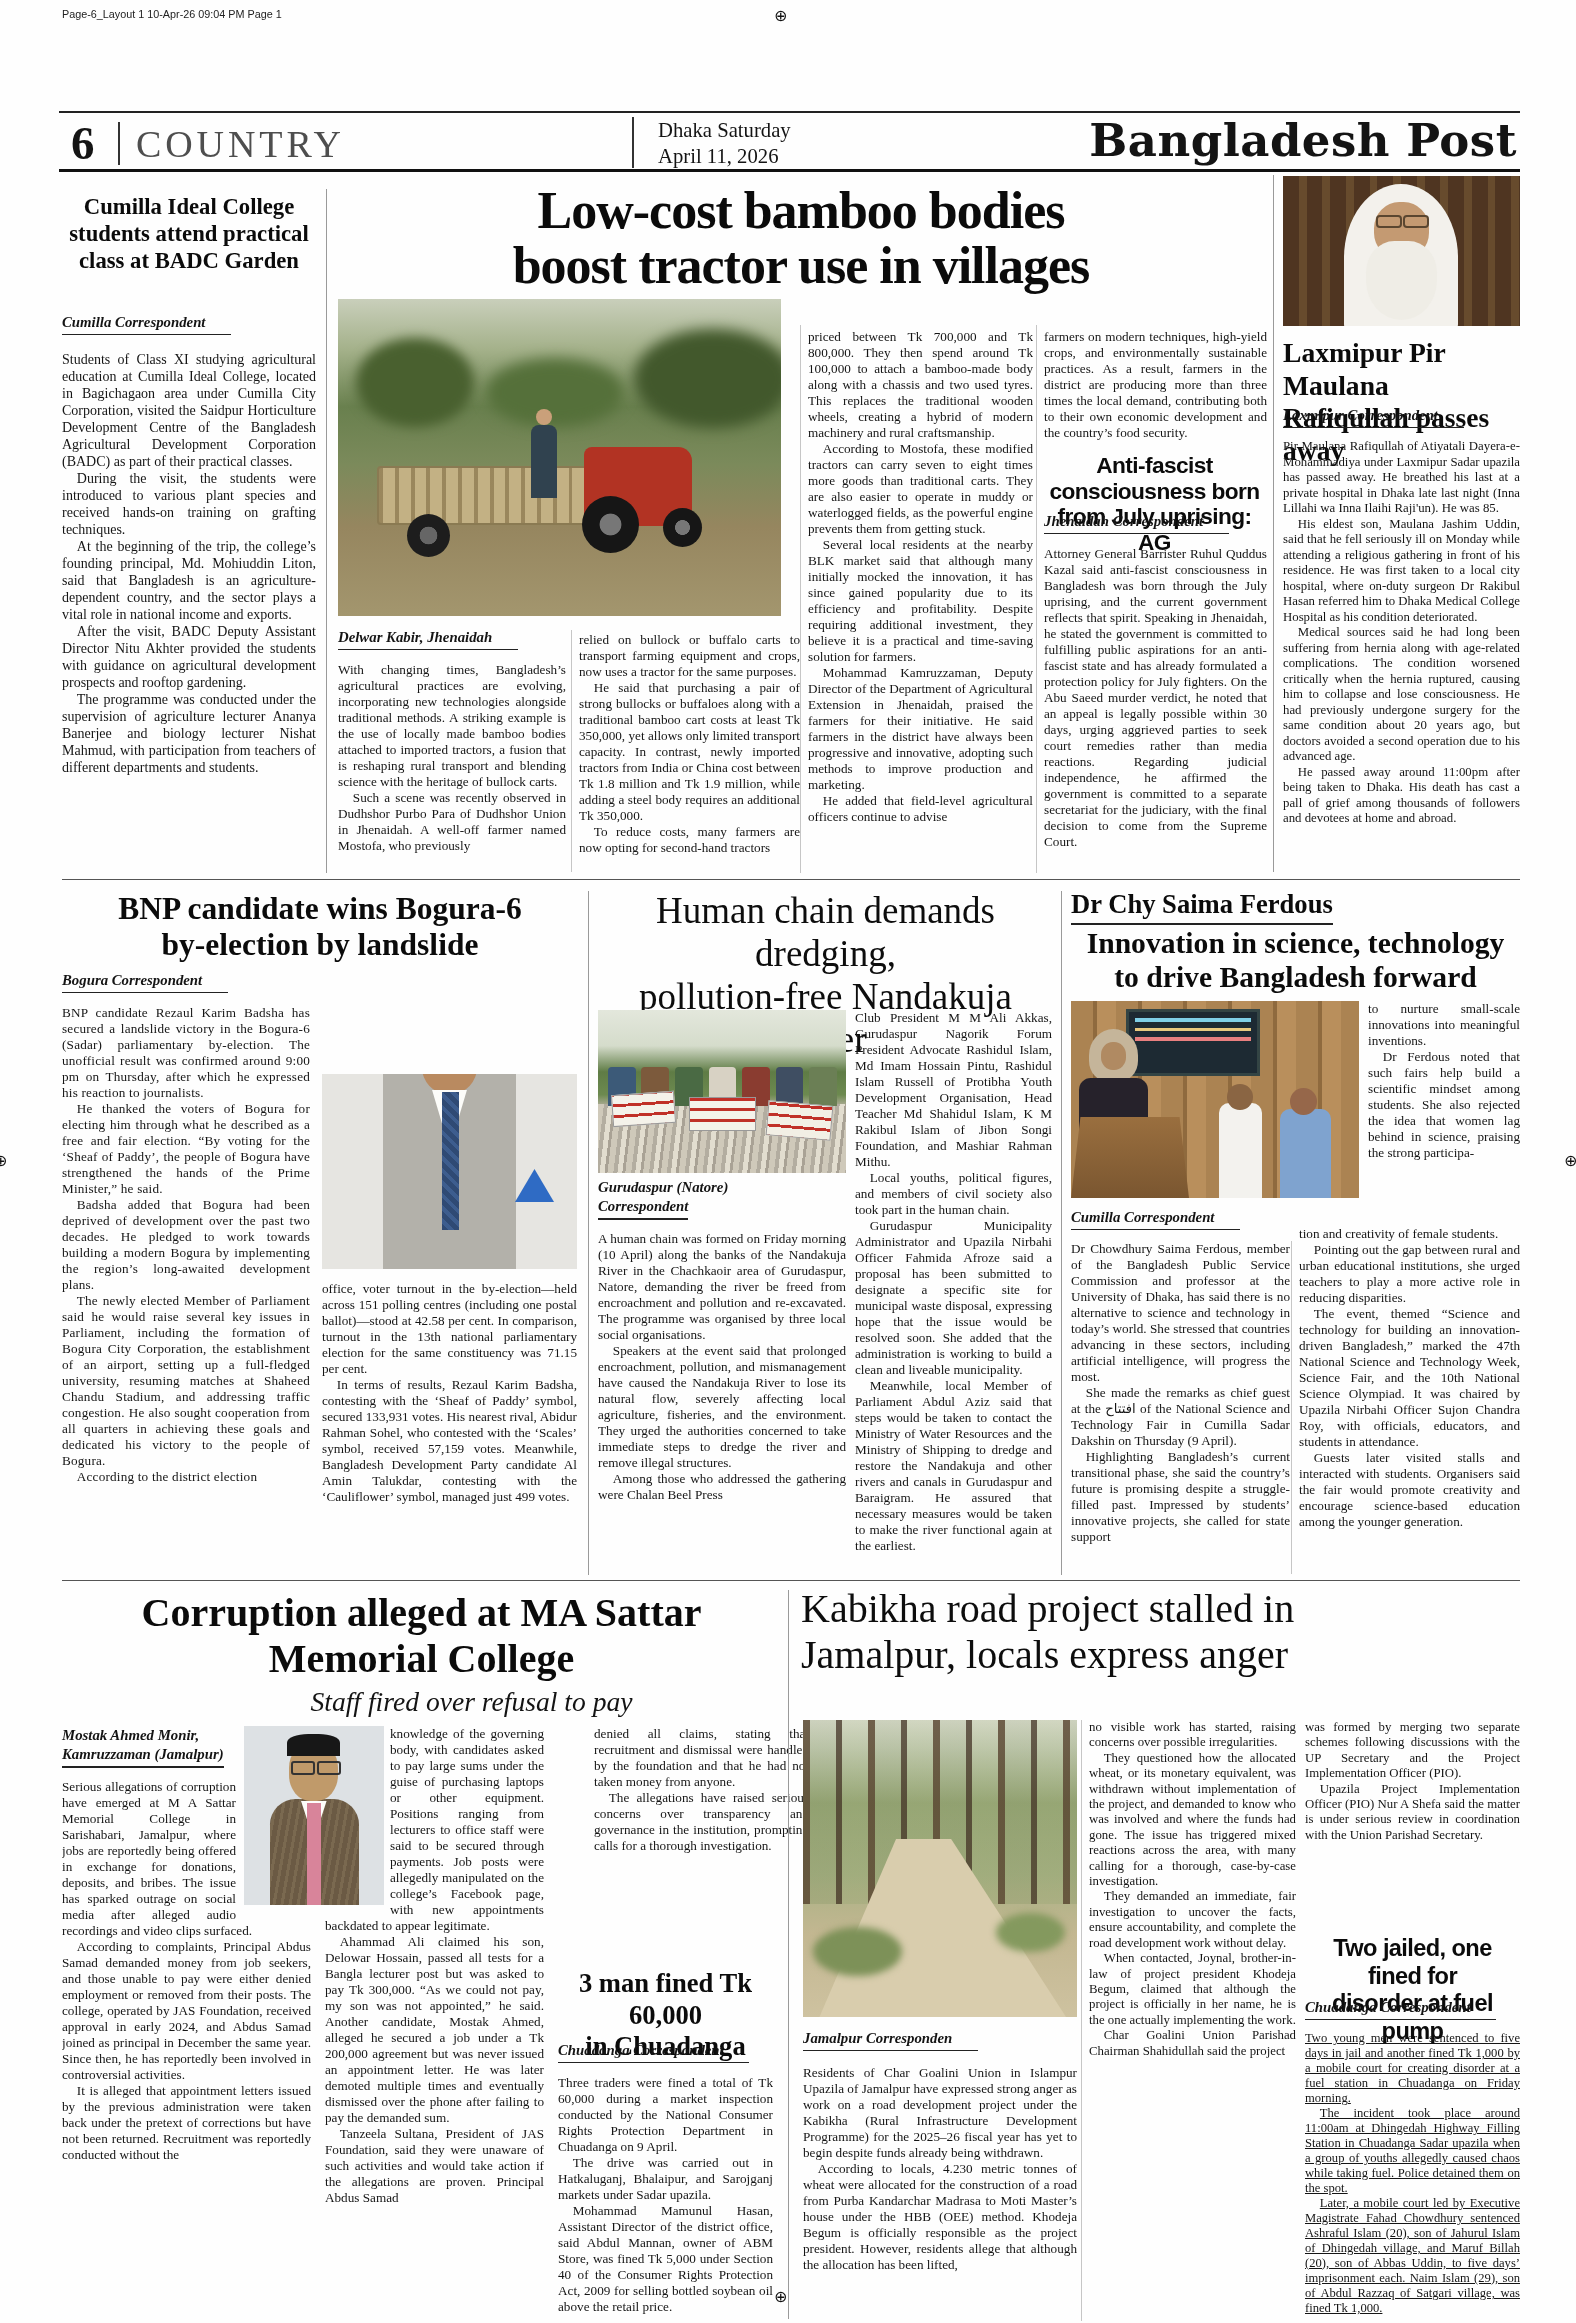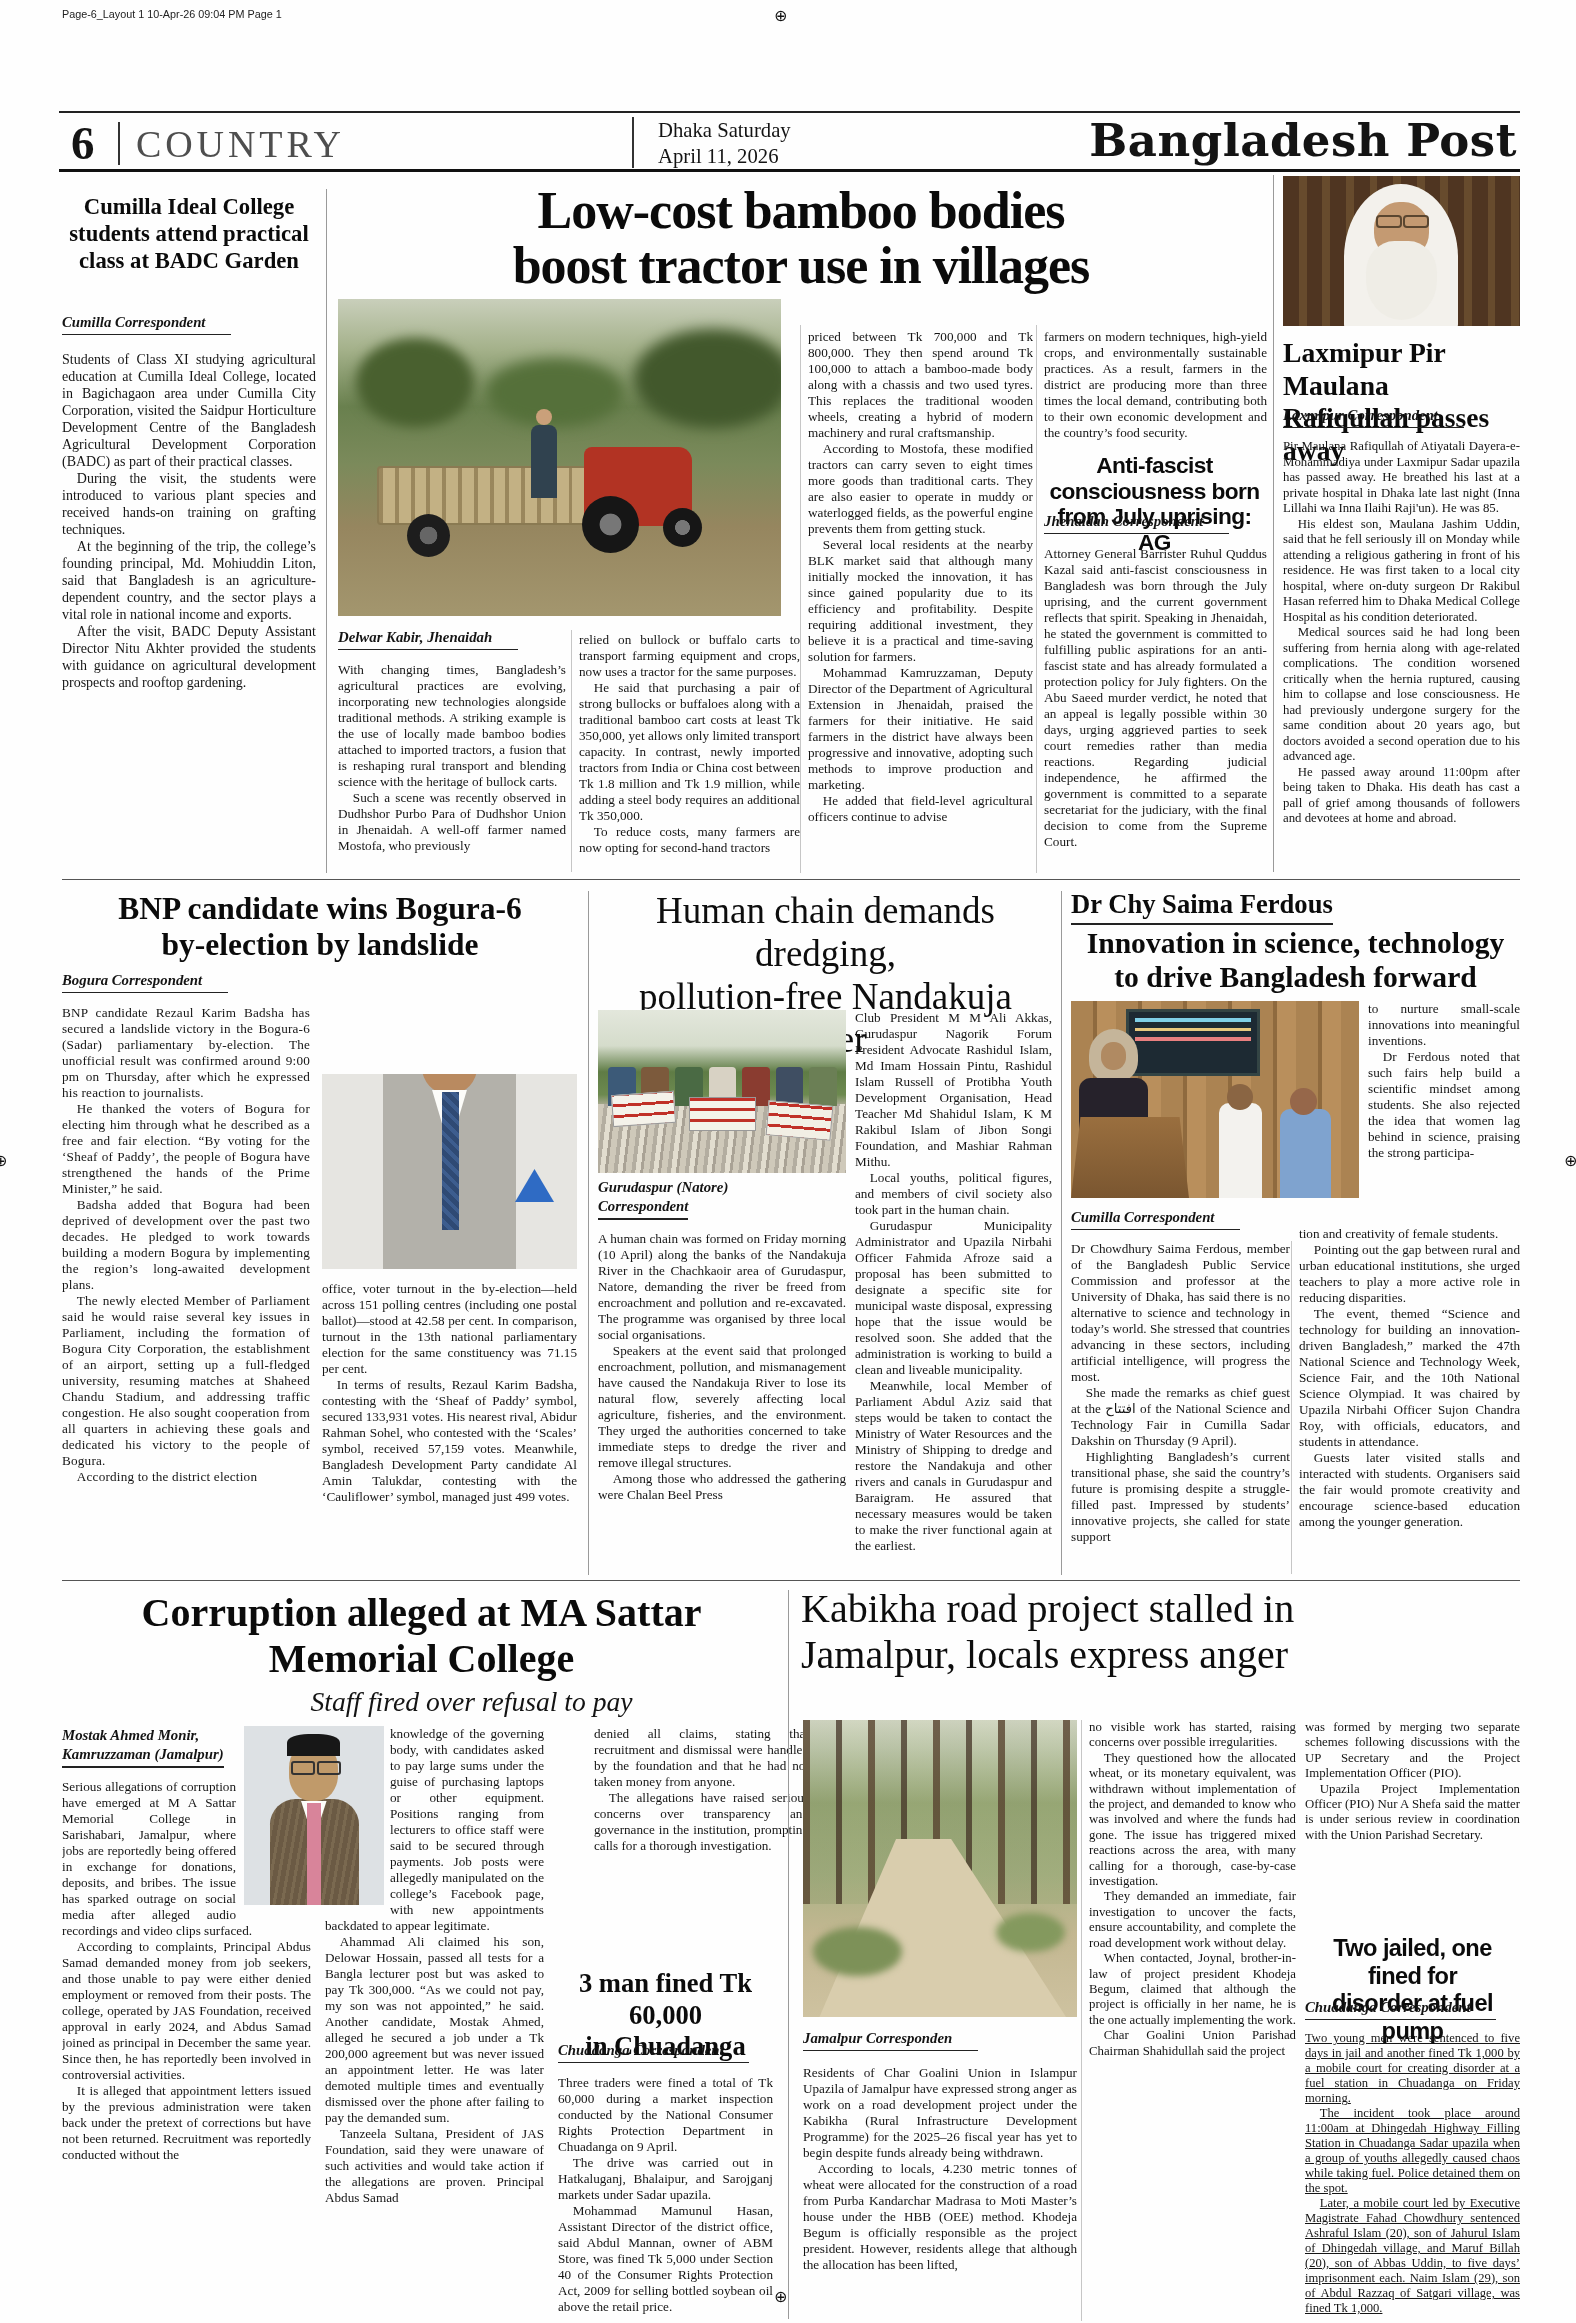--- a/index.html
+++ b/index.html
@@ -51,20 +51,21 @@
   <section>
     <div class="abs hl center" style="left:62px;top:193px;width:254px;font-size:22.7px;line-height:27px;">
       <span>Cumilla Ideal College students attend practical class at BADC Garden</span>
     </div>
     <div class="abs" style="left:62px;top:313px;"><span class="byline">Cumilla Correspondent</span></div>
     <div class="abs body-text" style="left:62px;top:351px;width:254px;height:520px;overflow:hidden;font-size:14px;line-height:17px;">
         <p>Students of Class XI studying agricultural education at Cumilla Ideal College, located in Bagichagaon area under Cumilla City Corporation, visited the Saidpur Horticulture Development Centre of the Bangladesh Agricultural Development Corporation (BADC) as part of their practical classes.</p>
         <p>During the visit, the students were introduced to various plant species and received hands-on training on grafting techniques.</p>
         <p>At the beginning of the trip, the college’s founding principal, Md. Mohiuddin Liton, said that Bangladesh is an agriculture-dependent country, and the sector plays a vital role in national income and exports.</p>
         <p>After the visit, BADC Deputy Assistant Director Nitu Akhter provided the students with guidance on agricultural development prospects and rooftop gardening.</p>
+        <p>The programme was conducted under the supervision of agriculture lecturer Ananya Banerjee and biology lecturer Nishat Mahmud, with participation from teachers of different departments and students.</p>
       </div>
   </section>
   <div class="abs vline" style="left:326px;top:189px;height:684px;"></div>
 
   <section>
     <div class="abs hl center" style="left:338px;top:183px;width:926px;font-size:52px;line-height:55px;letter-spacing:-1px;">
       <div>Low-cost bamboo bodies</div>
       <div>boost tractor use in villages</div>
     </div>
 

